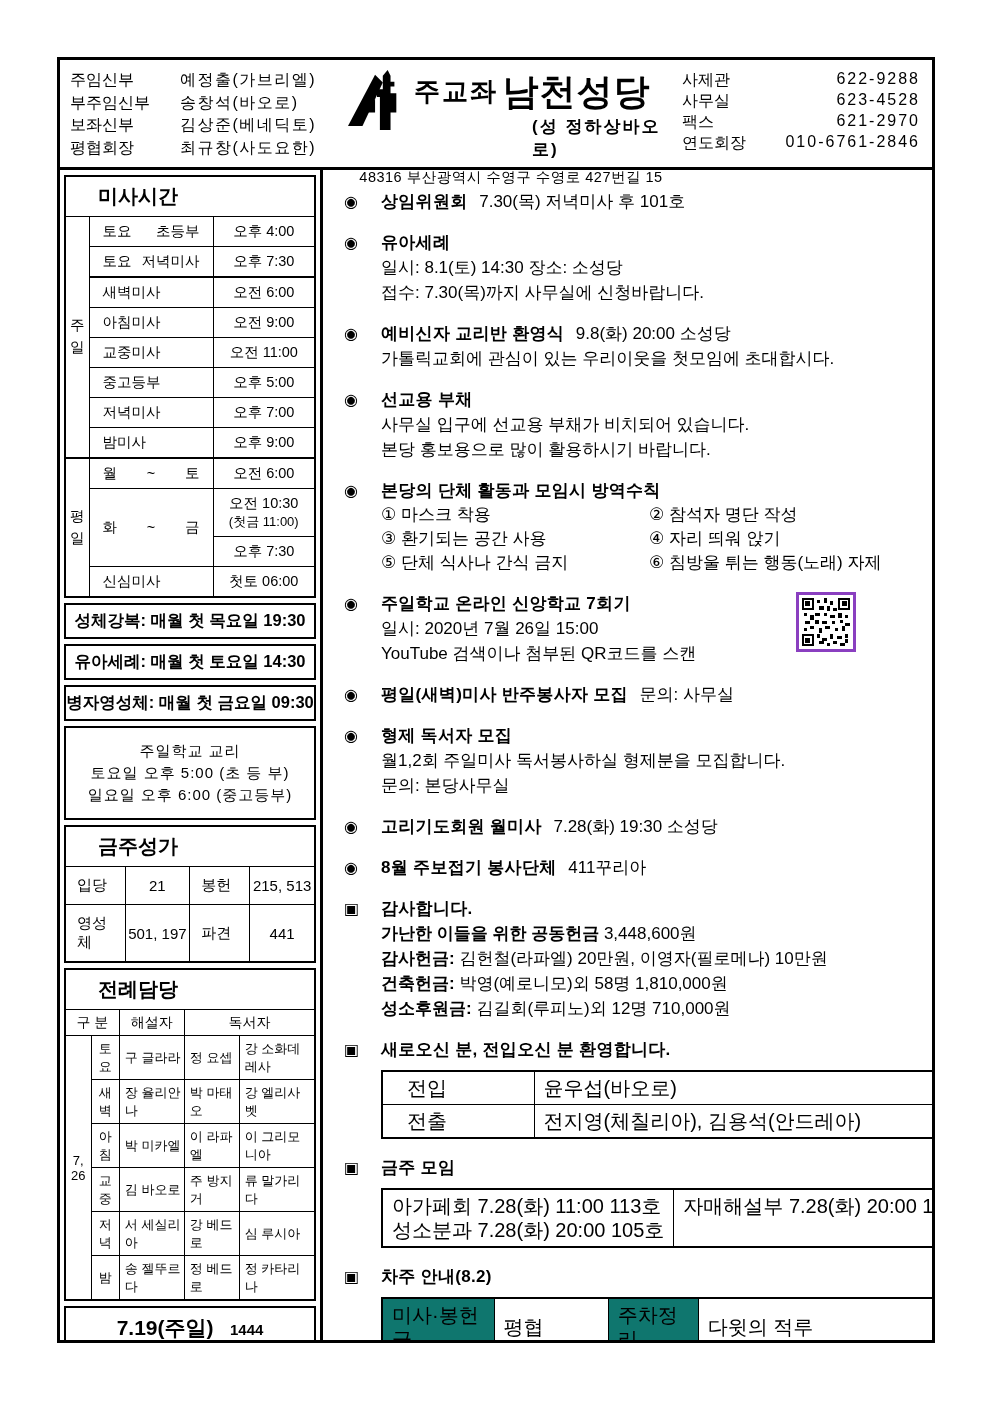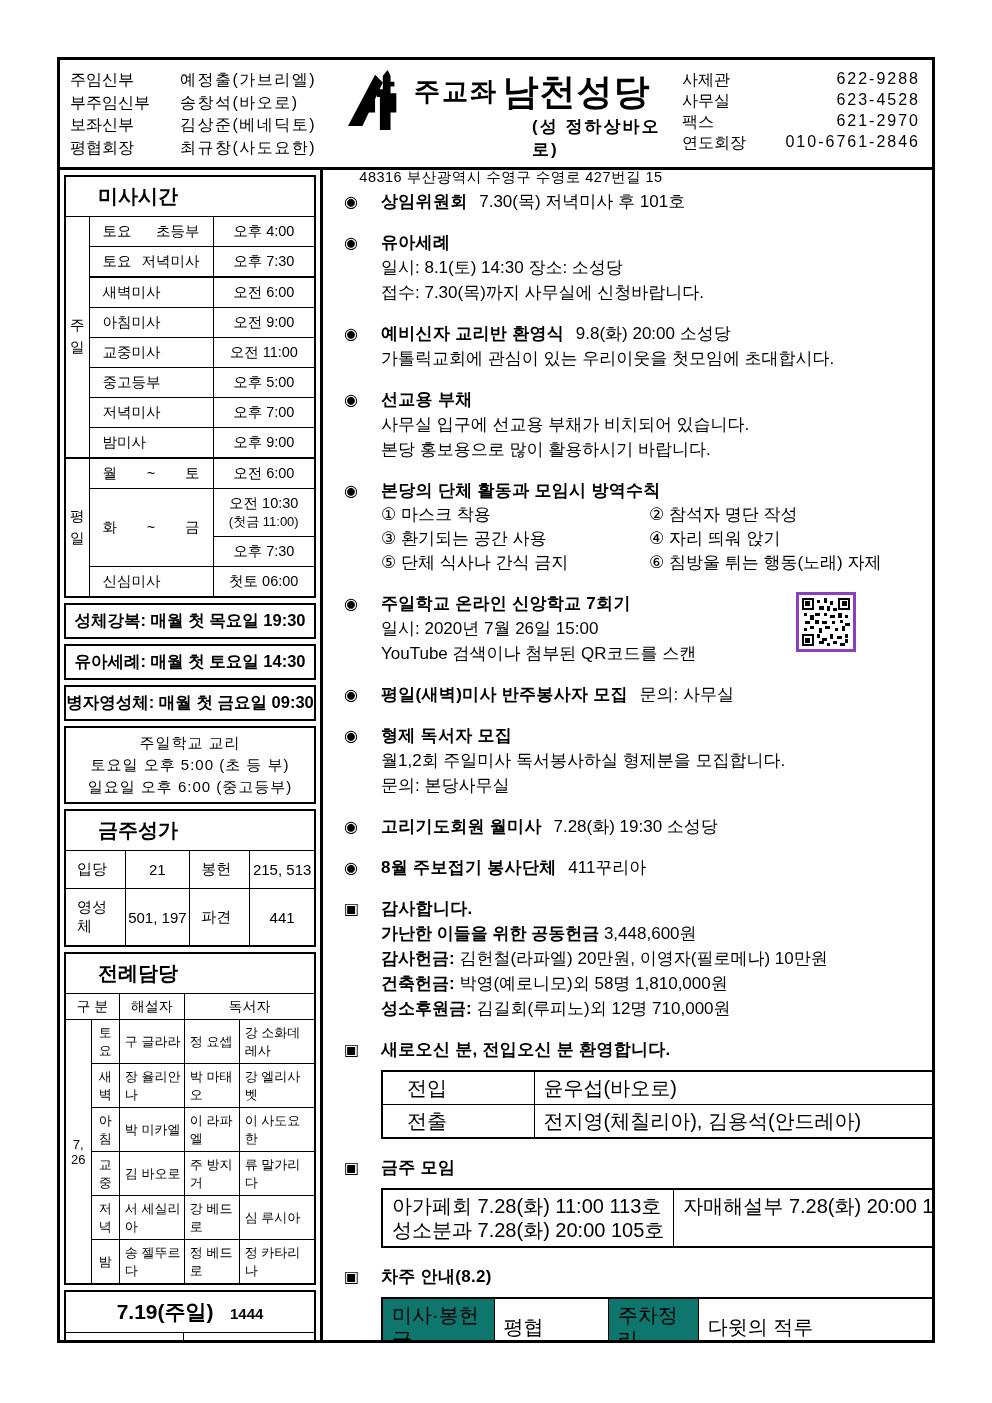--- a/index.html
+++ b/index.html
@@ -41,21 +41,21 @@
   .t { border:2px solid #000; }
   .t th, .t td { border:1px solid #000; }
   th.ttl { text-align:justify; text-align-last:justify; padding:6px 32px; font-size:20px; font-weight:bold; }
   .mass td { font-size:14.5px; padding:5px 2px; text-align:center; }
   .mass .grp { width:24px; word-break:break-all; line-height:1.5; padding:0 4px; }
   .mass .nm  { text-align:justify; text-align-last:justify; padding:5px 13px; }
   .mass .tm  { width:102px; white-space:nowrap; }
   .mass .sub { font-size:13px; }
   .mass .thick { border-top:2px solid #000; }
   .bar { border:2px solid #000; margin-top:5px; text-align:center; font-weight:bold; font-size:16.5px; padding:5px 0; white-space:nowrap; }
-  .sbox { border:2px solid #000; margin-top:5px; text-align:center; font-size:15px; padding:4px 0; }
+  .sbox { border:2px solid #000; margin-top:5px; text-align:center; font-size:15px; padding:12px 0; }
   .sbox .line { padding:1.5px 0; letter-spacing:1px; }
   .hy td { font-size:15px; padding:9px 2px; text-align:center; }
   .hy .hl { width:24%; text-align:justify; text-align-last:justify; padding:9px 11px; }
   .li td { font-size:13px; padding:3.5px 2px; text-align:center;margin-top:8px; }
   .li .sh { font-size:14px; }
   .li .dt { width:26px; white-space:pre-line; padding:0 2px; }
   .li .nm2 { text-align:left; padding-left:5px; }
   .of th { padding:6px 0; }
   .of .big { font-size:21px; font-weight:bold;margin-top:44px; }
   .of .num { font-size:15px; margin-left:12px; }
@@ -260,21 +260,21 @@
         <tr>
           <td>새벽</td>
           <td class="nm2">장 율리안나</td>
           <td class="nm2">박 마태오</td>
           <td class="nm2">강 엘리사벳</td>
         </tr>
         <tr>
           <td>아침</td>
           <td class="nm2">박 미카엘</td>
           <td class="nm2">이 라파엘</td>
-          <td class="nm2">이 사도요한</td>
+          <td class="nm2">이 그리모니아</td>
         </tr>
         <tr>
           <td>교중</td>
           <td class="nm2">김 바오로</td>
           <td class="nm2">주 방지거</td>
           <td class="nm2">류 말가리다</td>
         </tr>
         <tr>
           <td>저녁</td>
           <td class="nm2">서 세실리아</td>

